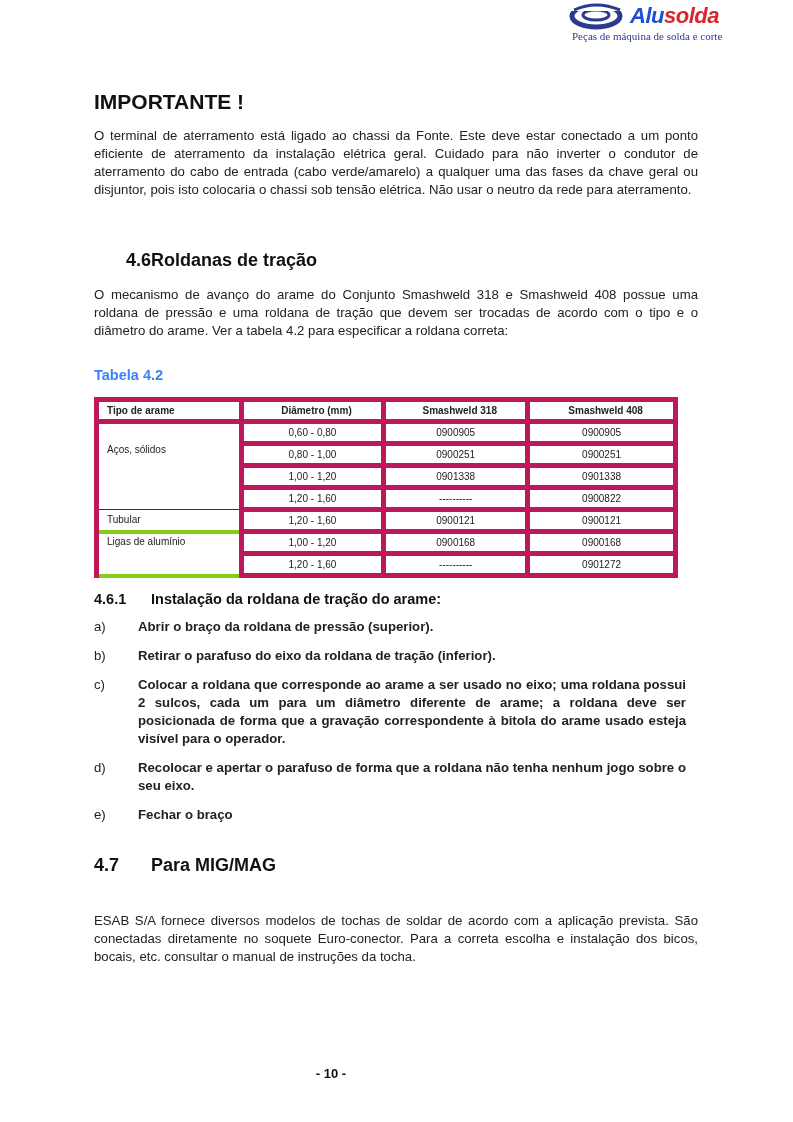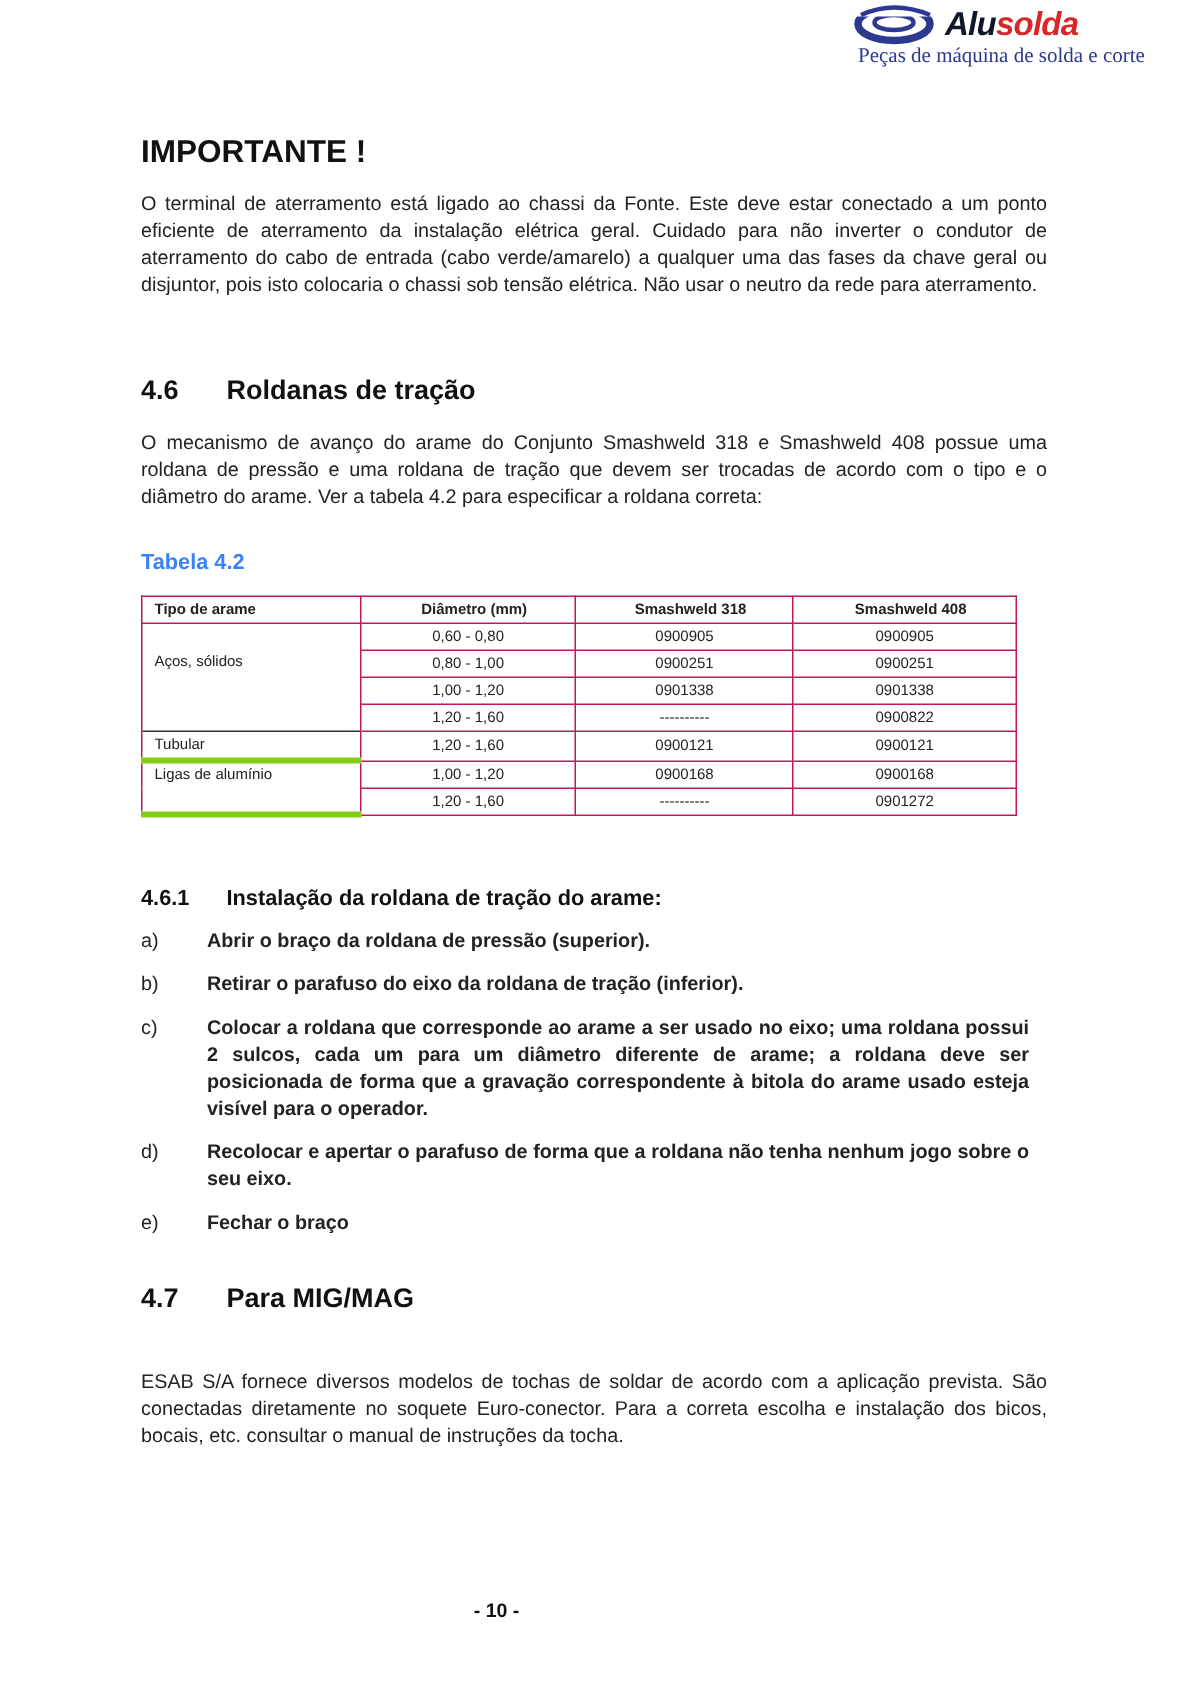--- a/index.html
+++ b/index.html
@@ -2,35 +2,35 @@
 <html><head>
 <meta charset="utf-8">
 <style>
   html, body { margin: 0; padding: 0; background: #ffffff; }
   body { width: 793px; height: 1122px; position: relative; overflow: hidden;
          font-family: "Liberation Sans", sans-serif; color: #1a1a1a; }
   .logo { position: absolute; left: 568px; top: 2px; width: 210px; height: 44px; }
   .logo-mark { position: absolute; left: 0; top: 0; width: 60px; height: 30px; }
   .logo-word { position: absolute; left: 62px; top: 1px; font-family: "Liberation Sans", sans-serif;
                font-weight: bold; font-style: italic; font-size: 22px; letter-spacing: -0.5px; }
-  .logo-word .alu { color: #0f172a; }
+  .logo-word .alu { color: #1d4ed8; }
   .logo-word .solda { color: #d8262b; }
   .logo-tag { position: absolute; left: 4px; top: 28px; font-family: "Liberation Serif", serif;
-              font-size: 14px; color: #2b3a8f; white-space: nowrap; }
+              font-size: 11px; color: #2b3a8f; white-space: nowrap; }
   .h-important { position: absolute; left: 94px; top: 90px; font-size: 21px; font-weight: bold; margin: 0; color: #111; }
   p.body { position: absolute; left: 94px; width: 604px; margin: 0; font-size: 13.2px; line-height: 18px;
            text-align: justify; color: #222; }
   .sec { position: absolute; left: 94px; margin: 0; font-weight: bold; color: #111; }
   .sec .num { display: inline-block; }
   .sec.h2 { font-size: 18px; }
   .sec.h3 { font-size: 14.5px; }
   .tbl-title { position: absolute; left: 94px; top: 367px; font-size: 14.5px; font-weight: bold; margin: 0; color: #3b82f6; }
   table.t42 { position: absolute; left: 94px; top: 397px; width: 584px; border-collapse: collapse;
               font-size: 10px; color: #222; }
-  table.t42 td, table.t42 th { border: 1px solid #be185d; height: 17px; padding: 0 0 0 8px; }
+  table.t42 td, table.t42 th { border: 5px solid #be185d; height: 17px; padding: 0 0 0 8px; }
   table.t42 th { font-weight: bold; text-align: center; }
   table.t42 th.left { text-align: left; }
   table.t42 td.c { text-align: center; padding: 0; }
   table.t42 td.type { vertical-align: top; padding-top: 2px; border-bottom: none; border-top: none; }
   table.t42 td.type.first { border-top: 1px solid #333; }
   table.t42 td.type.endgrp { border-bottom: 4px solid #84cc16; }
   .list { position: absolute; left: 94px; width: 604px; }
   .item { position: absolute; left: 0; width: 604px; font-size: 13.2px; line-height: 18px; color: #222; }
   .item .lbl { position: absolute; left: 0; top: 0; }
   .item .txt { position: absolute; left: 44px; width: 548px; text-align: justify; font-weight: bold; }
@@ -50,21 +50,21 @@
   <div class="logo-word">
     <span class="alu">Alu</span><span class="solda">solda</span>
   </div>
   <div class="logo-tag">Peças de máquina de solda e corte</div>
 </div>
 
 <h1 class="h-important">IMPORTANTE !</h1>
 <p class="body" style="top:127px;">O terminal de aterramento está ligado ao chassi da Fonte. Este deve estar conectado a um ponto eficiente de aterramento da instalação elétrica geral. Cuidado para não inverter o condutor de aterramento do cabo de entrada (cabo verde/amarelo) a qualquer uma das fases da chave geral ou disjuntor, pois isto colocaria o chassi sob tensão elétrica. Não usar o neutro da rede para aterramento.</p>
 
 <h2 class="sec h2" style="top:250px;">
-  <span class="num" style="width:57px;">4.6</span><span>Roldanas de tração</span>
+  <span class="num" style="width:57px;text-align:right;">4.6</span><span>Roldanas de tração</span>
 </h2>
 <p class="body" style="top:286px;">O mecanismo de avanço do arame do Conjunto Smashweld 318 e Smashweld 408 possue uma roldana de pressão  e uma roldana de tração que devem ser trocadas de acordo com o tipo e o diâmetro do arame. Ver a tabela 4.2 para especificar a roldana correta:</p>
 
 <h3 class="tbl-title">Tabela 4.2</h3>
 <table class="t42">
   <colgroup>
       <col style="width:146px">
       <col style="width:144px">
       <col style="width:145px">
       <col style="width:149px">

